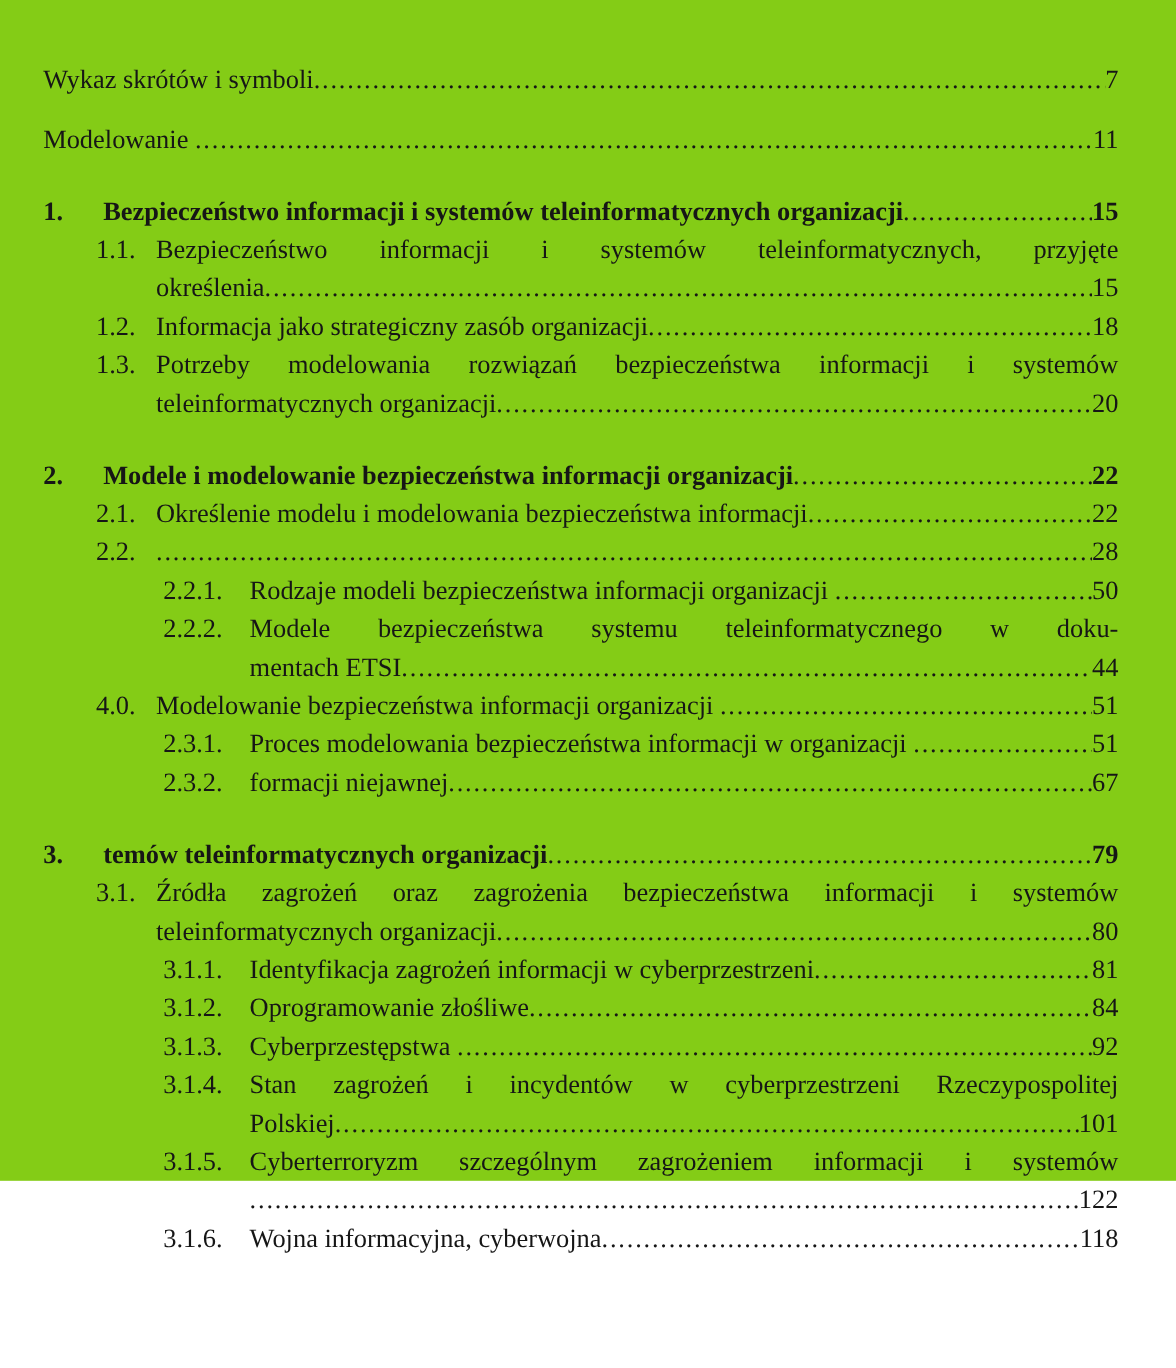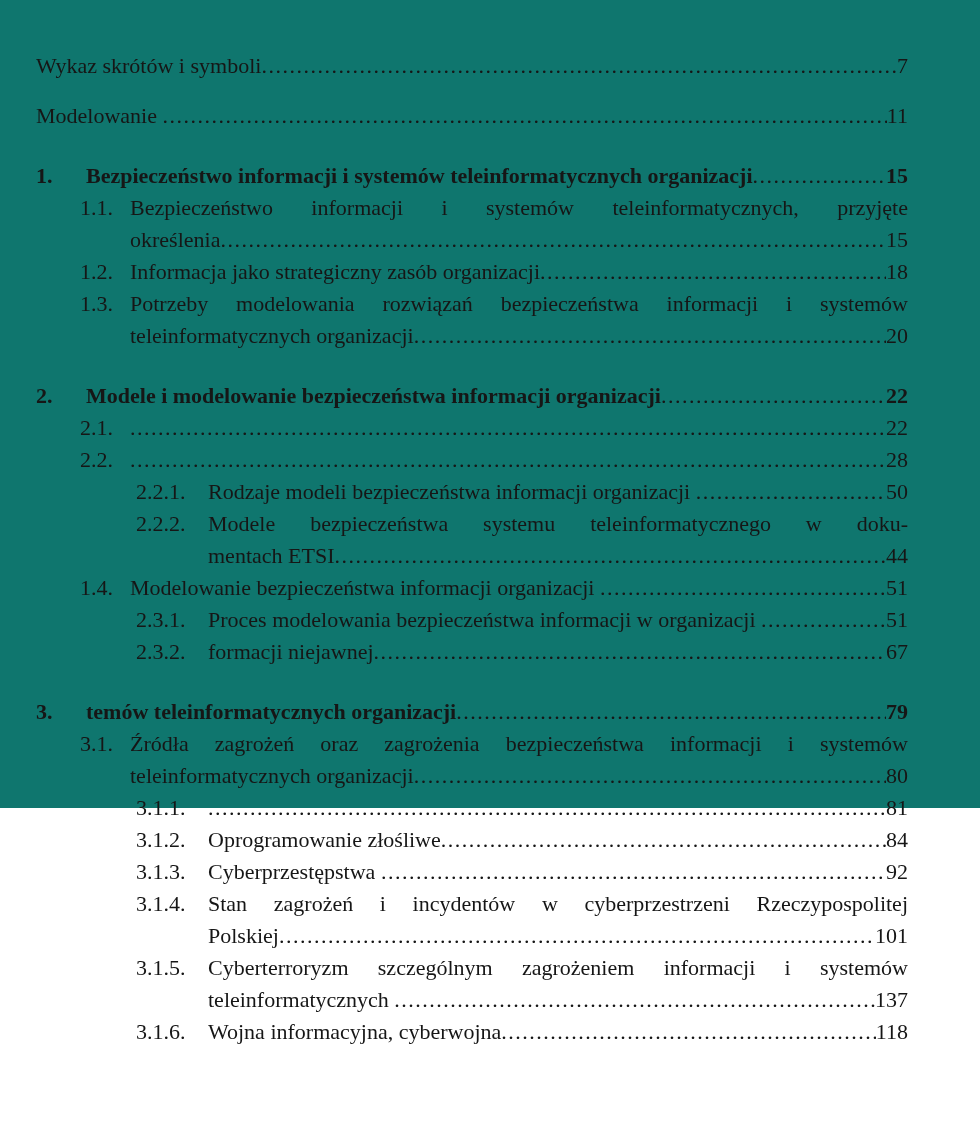--- a/index.html
+++ b/index.html
@@ -10,23 +10,23 @@
   body {
     width: 980px;
     height: 1140px;
     overflow: hidden;
     font-family: "Liberation Serif", "DejaVu Serif", serif;
     color: #161616;
   }
   #toc-page {
     box-sizing: border-box;
     width: 980px;
-    height: 808px;
-    padding: 50px 72px 20px 36px;
-    background: #0f766e;
+    height: 984px;
+    padding: 50px 48px 20px 36px;
+    background: #84cc16;
     font-size: 22px;
     line-height: 32px;
   }
   .entry {
     display: flex;
     align-items: flex-start;
   }
   .entry.bold { font-weight: bold; }
   .entry.space-before { margin-top: 28px; }
   .entry.front { margin-bottom: 18px; }
@@ -134,20 +134,21 @@
           <span class="txt">Modele i modelowanie bezpieczeństwa informacji organizacji</span>
           <span class="dots">............................................................................................................................................................................................................................</span>
           <span class="pg">22</span>
         </div>
       </div>
     </div>
     <div class="entry lvl2">
       <span class="num">2.1.</span>
       <div class="body">
         <div class="line last">
+          <span class="txt">Określenie modelu i modelowania bezpieczeństwa informacji</span>
           <span class="dots">............................................................................................................................................................................................................................</span>
           <span class="pg">22</span>
         </div>
       </div>
     </div>
     <div class="entry lvl2">
       <span class="num">2.2.</span>
       <div class="body">
         <div class="line last">
           <span class="dots">............................................................................................................................................................................................................................</span>
@@ -170,21 +171,21 @@
       <div class="body">
         <div class="line mid">Modele bezpieczeństwa systemu teleinformatycznego w doku-</div>
         <div class="line last">
           <span class="txt">mentach ETSI</span>
           <span class="dots">............................................................................................................................................................................................................................</span>
           <span class="pg">44</span>
         </div>
       </div>
     </div>
     <div class="entry lvl2">
-      <span class="num">1.4.</span>
+      <span class="num">4.0.</span>
       <div class="body">
         <div class="line last">
           <span class="txt">Modelowanie bezpieczeństwa informacji organizacji </span>
           <span class="dots">............................................................................................................................................................................................................................</span>
           <span class="pg">51</span>
         </div>
       </div>
     </div>
     <div class="entry lvl3">
       <span class="num">2.3.1.</span>
@@ -224,20 +225,21 @@
           <span class="txt">teleinformatycznych organizacji</span>
           <span class="dots">............................................................................................................................................................................................................................</span>
           <span class="pg">80</span>
         </div>
       </div>
     </div>
     <div class="entry lvl3">
       <span class="num">3.1.1.</span>
       <div class="body">
         <div class="line last">
+          <span class="txt">Identyfikacja zagrożeń informacji w cyberprzestrzeni</span>
           <span class="dots">............................................................................................................................................................................................................................</span>
           <span class="pg">81</span>
         </div>
       </div>
     </div>
     <div class="entry lvl3">
       <span class="num">3.1.2.</span>
       <div class="body">
         <div class="line last">
           <span class="txt">Oprogramowanie złośliwe</span>
@@ -265,23 +267,22 @@
           <span class="dots">............................................................................................................................................................................................................................</span>
           <span class="pg">101</span>
         </div>
       </div>
     </div>
     <div class="entry lvl3">
       <span class="num">3.1.5.</span>
       <div class="body">
         <div class="line mid">Cyberterroryzm szczególnym zagrożeniem informacji i systemów</div>
         <div class="line last">
-          <span class="txt">teleinformatycznych </span>
-          <span class="dots">............................................................................................................................................................................................................................</span>
-          <span class="pg">137</span>
+          <span class="dots">............................................................................................................................................................................................................................</span>
+          <span class="pg">122</span>
         </div>
       </div>
     </div>
     <div class="entry lvl3">
       <span class="num">3.1.6.</span>
       <div class="body">
         <div class="line last">
           <span class="txt">Wojna informacyjna, cyberwojna</span>
           <span class="dots">............................................................................................................................................................................................................................</span>
           <span class="pg">118</span>

